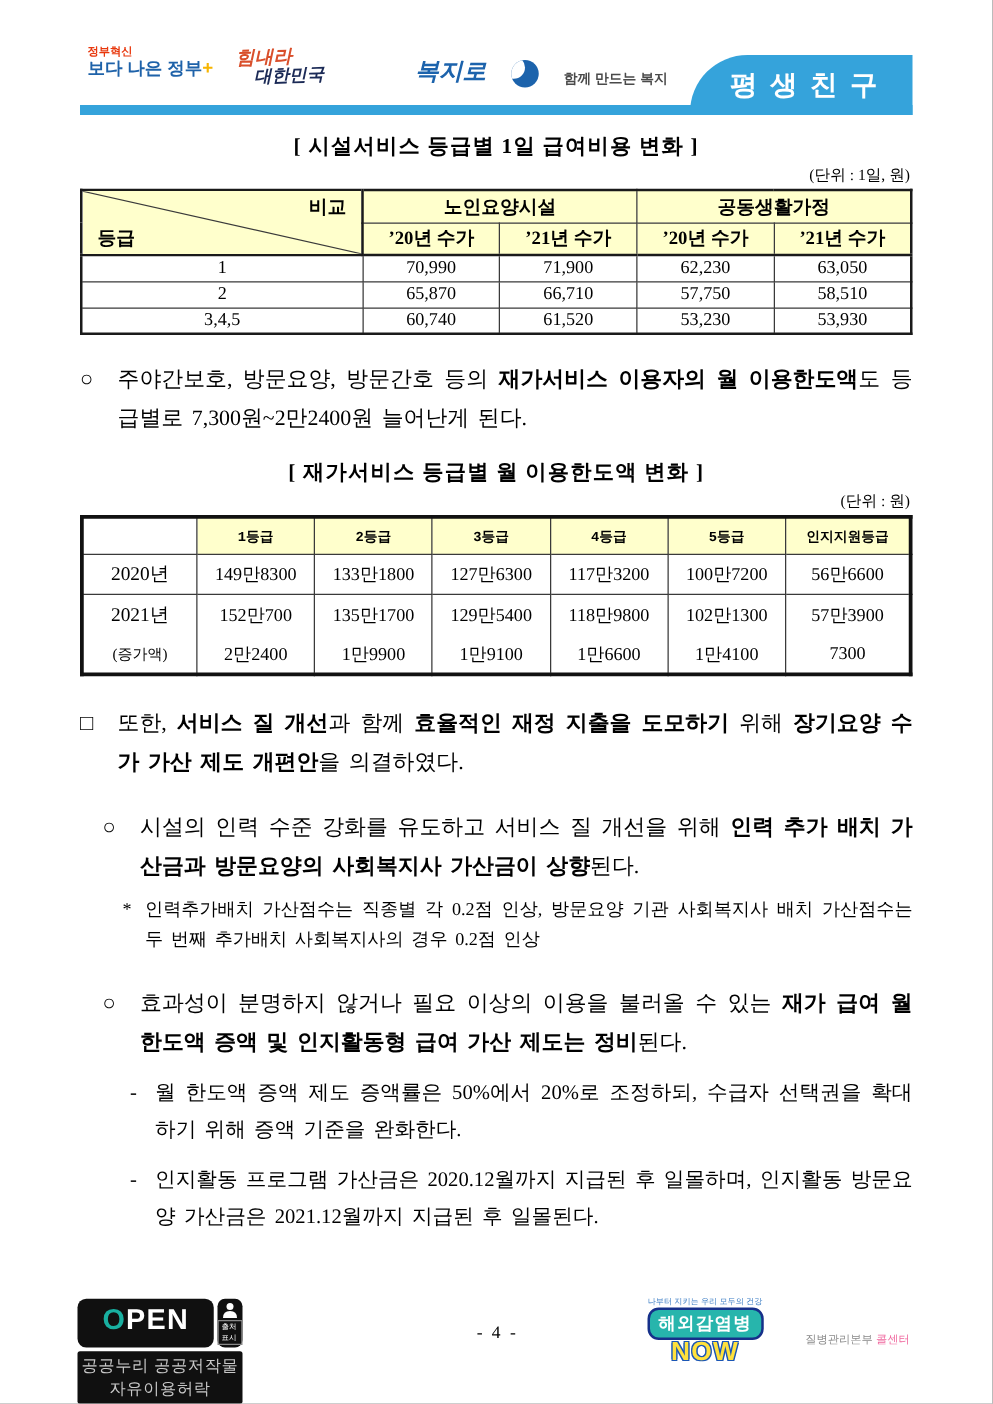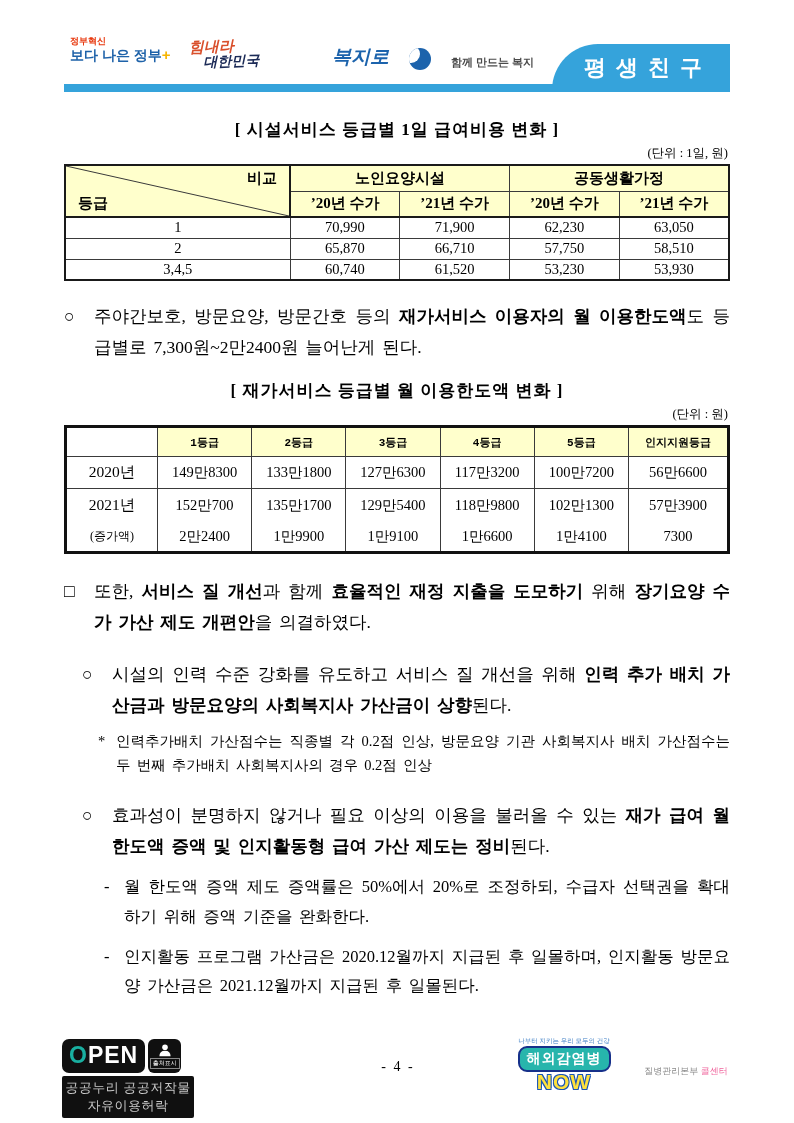--- a/index.html
+++ b/index.html
@@ -34,21 +34,21 @@
   .cheer-logo .cheer1 { color: #d94f2b; font-size: 15px; font-weight: bold; font-style: italic; }
   .cheer-logo .cheer2 { color: #1b2a56; font-size: 14px; font-weight: bold; font-style: italic; margin-left: 14px; display:block; }
   .bokji-logo { position: absolute; left: 268px; top: 10px; display: flex; align-items: flex-end; gap: 20px; }
   .bokji-name { color: #1c63ac; font-size: 19px; font-weight: bold; font-style: italic; font-family: "Liberation Sans", sans-serif; }
   .bokji-circle { width: 22px; height: 22px; border-radius: 50%; background: #1c63ac; position: relative; overflow: hidden; }
   .bokji-circle::after { content:""; position:absolute; left:-7px; top:-3px; width:18px; height:18px; border-radius:50%; background:#fff; }
   .bokji-tagline { color: #4a4a4a; font-size: 11px; font-family: "Liberation Sans", sans-serif; font-weight: bold; }
 
   
   .tbl-title { text-align: center; font-weight: bold; font-size: 17px; letter-spacing: 1px; }
-  .title1 { margin-top: 26px; }
+  .title1 { margin-top: 13px; }
   .title2 { margin-top: 16px; }
   .unit { text-align: right; font-size: 12.5px; margin: 4px 2px 2px; }
 
   
   table { border-collapse: collapse; width: 100%; table-layout: fixed; }
   th, td { text-align: center; vertical-align: middle; }
 
   .t1 { border: 2px solid #1a1a1a; }
   .t1 th, .t1 td { border: 1px solid #3a3a3a; }
   .t1 th { background: #ffffcc; font-size: 15px; }
@@ -83,21 +83,21 @@
   .dash { margin-top: 10px; padding-left: 40px; font-size: 16.5px; line-height: 1.8; }
   .dash .bullet { width: 20px; }
   b { font-weight: bold; }
 
   
   .footer { position: absolute; left: 58px; right: 56px; bottom: 22px; height: 64px; }
   .page-num { position: absolute; left: 50%; top: 22px; transform: translateX(-50%); font-size: 14px; letter-spacing: 2px; }
 
   .open-logo { position: absolute; left: 4px; top: 2px; width: 132px; font-family: "Liberation Sans", sans-serif; }
   .open-top { display: flex; gap: 3px; align-items: stretch; }
-  .open-main { background: #101010; color: #fff; border-radius: 7px; font-weight: bold; font-size: 23px; padding: 3px 7px 4px; letter-spacing: 1px; }
+  .open-main { background: #101010; color: #fff; border-radius: 7px; font-weight: bold; font-size: 23px; padding: 3px 20px 4px; letter-spacing: 1px; }
   .open-main .o { color: #19afa0; }
   .open-badge { background: #101010; border-radius: 6px; width: 33px; display: flex; flex-direction: column; align-items: center; justify-content: center; gap: 1px; padding: 2px 0; }
   .open-badge .badge-label { color: #fff; font-size: 6px; border: 1px solid #888; padding: 0 2px; }
   .open-bar { margin-top: 3px; background: #101010; color: #c8c8c8; font-size: 13px; text-align: center; padding: 3px 0; border-radius: 2px; letter-spacing: 0.5px; }
 
   .right-logos { position: absolute; right: 0; top: 0; display: flex; gap: 16px; align-items: center; font-family: "Liberation Sans", sans-serif; }
   .now-logo { text-align: center; width: 108px; }
   .now-tagline { font-size: 6.5px; color: #3a7cc4; white-space: nowrap; }
   .now-main { display: inline-block; background: #27b5ac; color: #fff; font-weight: bold; font-size: 14px; padding: 2px 7px; border-radius: 9px; border: 2px solid #16308a; letter-spacing: 1px; }
   .now-word { color: #ffe13c; font-weight: bold; font-size: 21px; letter-spacing: 1px; text-shadow: -1px -1px 0 #1b56b5, 1px -1px 0 #1b56b5, -1px 1px 0 #1b56b5, 1px 1px 0 #1b56b5; margin-top: -2px; }

